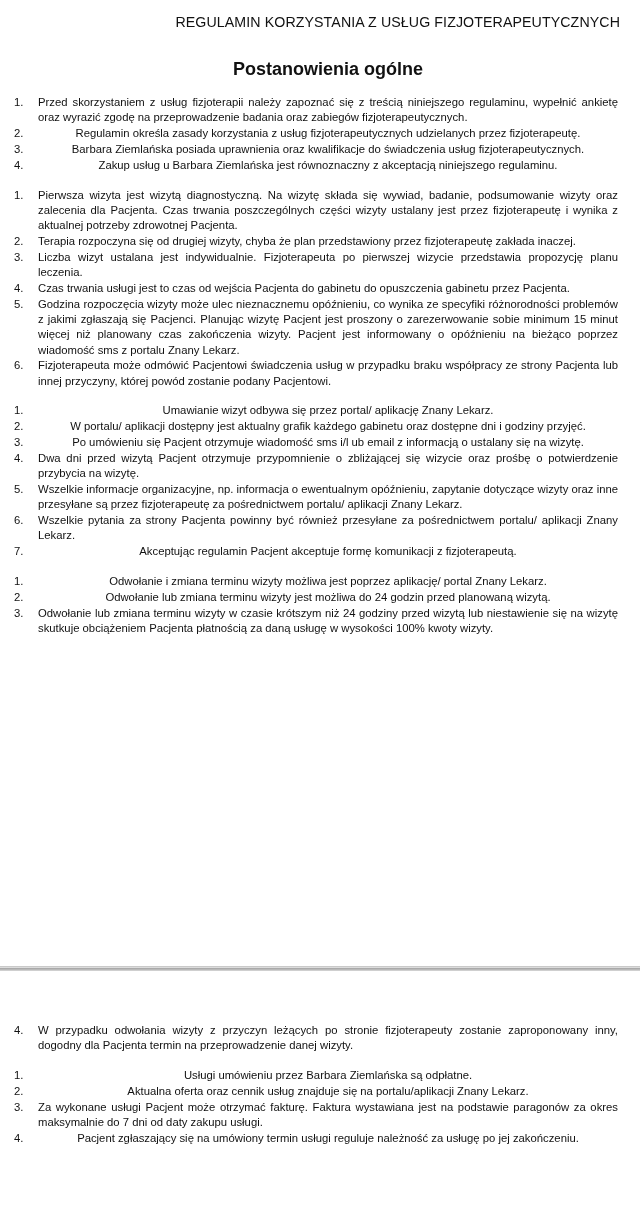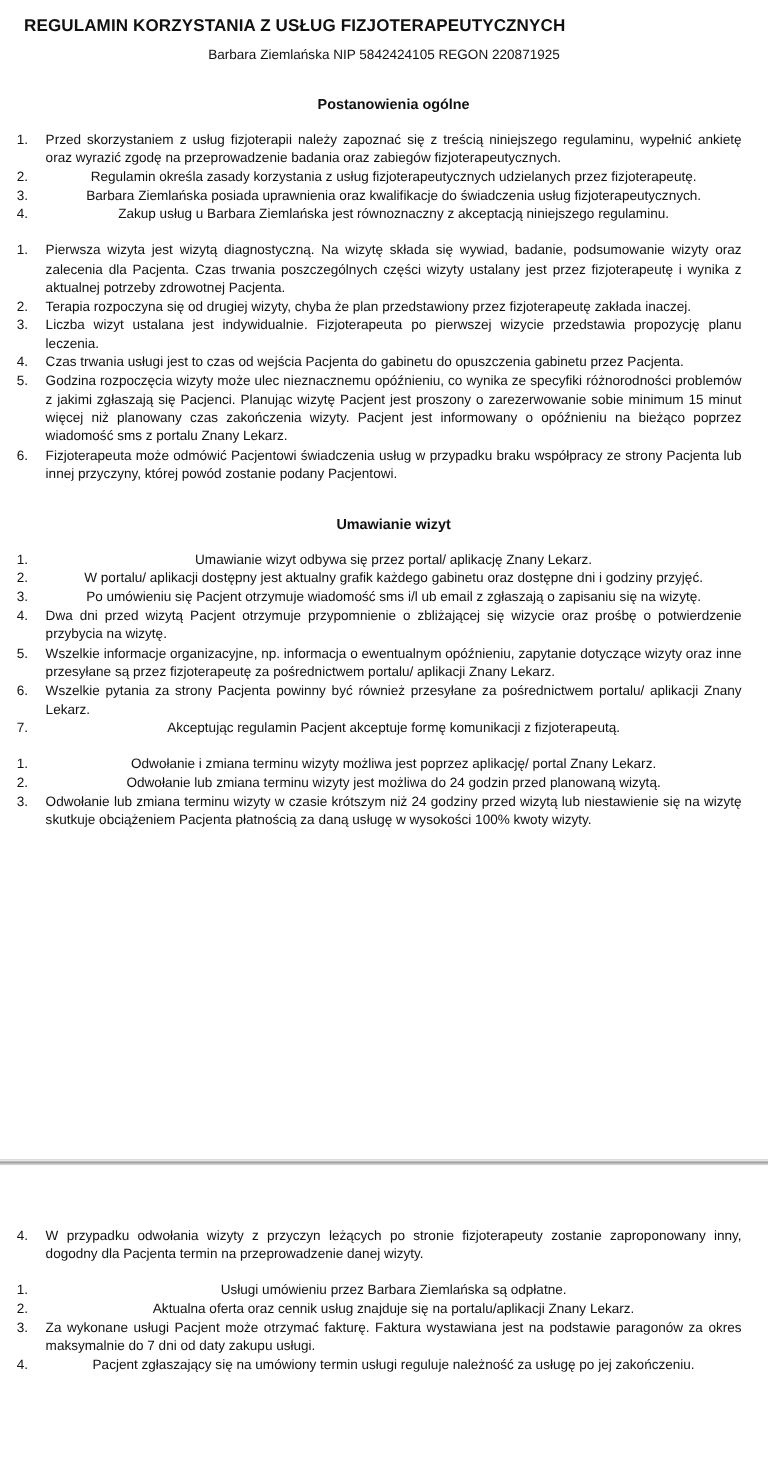--- a/index.html
+++ b/index.html
@@ -31,38 +31,38 @@
         #b8b8b8 1px, #b8b8b8 1px,
         #9a9a9a 2px, #9a9a9a 2px,
         #d8d8d8 3px);
     border-top: 1px solid #c9c9c9;
     border-bottom: 1px solid #cfcfcf;
     box-sizing: content-box;
   }
 
   .doc-title {
     font-size: 14.2px;
-    font-weight: bold;
-    text-align: left;
+    font-weight: normal;
+    text-align: right;
     letter-spacing: 0.1px;
     margin: 0;
     padding: 14px 20px 0 20px;
     line-height: 1.25;
   }
   .sub-line {
     font-size: 11.3px;
     text-align: center;
     margin: 0;
     padding: 6px 20px 0 20px;
     line-height: 1.45;
   }
   .sub-line.second { padding-top: 1px; }
 
   .section-heading {
-    font-size: 12px;
+    font-size: 18px;
     font-weight: bold;
     text-align: center;
     margin: 0;
     padding: 26px 20px 0 36px;
     line-height: 1.3;
   }
 
   ol.rules {
     margin: 0;
     padding: 14px 22px 0 14px;
@@ -94,44 +94,42 @@
   }
   ol.rules > li.nojustify { text-align: center; }
   .page2-top { height: 38px; }
 </style>
 </head>
 <body>
 
 <div class="page page-1">
 
   <h1 class="doc-title">REGULAMIN KORZYSTANIA Z USŁUG FIZJOTERAPEUTYCZNYCH</h1>
-  <p class="sub-line">Barbara Ziemlańska NIP 5842424105 REGON 220871925</p>
 
   <h2 class="section-heading">Postanowienia ogólne</h2>
   <ol class="rules">
     <li>Przed skorzystaniem z usług fizjoterapii należy zapoznać się z treścią niniejszego regulaminu, wypełnić ankietę oraz wyrazić zgodę na przeprowadzenie badania oraz zabiegów fizjoterapeutycznych.</li>
     <li class="nojustify">Regulamin określa zasady korzystania z usług fizjoterapeutycznych udzielanych przez fizjoterapeutę.</li>
     <li class="nojustify">Barbara Ziemlańska posiada uprawnienia oraz kwalifikacje do świadczenia usług fizjoterapeutycznych.</li>
     <li class="nojustify">Zakup usług u Barbara Ziemlańska jest równoznaczny z akceptacją niniejszego regulaminu.</li>
   </ol>
 
   <ol class="rules">
     <li>Pierwsza wizyta jest wizytą diagnostyczną. Na wizytę składa się wywiad, badanie, podsumowanie wizyty oraz zalecenia dla Pacjenta. Czas trwania poszczególnych części wizyty ustalany jest przez fizjoterapeutę i wynika z aktualnej potrzeby zdrowotnej Pacjenta.</li>
     <li>Terapia rozpoczyna się od drugiej wizyty, chyba że plan przedstawiony przez fizjoterapeutę zakłada inaczej.</li>
     <li>Liczba wizyt ustalana jest indywidualnie. Fizjoterapeuta po pierwszej wizycie przedstawia propozycję planu leczenia.</li>
     <li>Czas trwania usługi jest to czas od wejścia Pacjenta do gabinetu do opuszczenia gabinetu przez Pacjenta.</li>
     <li>Godzina rozpoczęcia wizyty może ulec nieznacznemu opóźnieniu, co wynika ze specyfiki różnorodności problemów z jakimi zgłaszają się Pacjenci. Planując wizytę Pacjent jest proszony o zarezerwowanie sobie minimum 15 minut więcej niż planowany czas zakończenia wizyty. Pacjent jest informowany o opóźnieniu na bieżąco poprzez wiadomość sms z portalu Znany Lekarz.</li>
     <li>Fizjoterapeuta może odmówić Pacjentowi świadczenia usług w przypadku braku współpracy ze strony Pacjenta lub innej przyczyny, której powód zostanie podany Pacjentowi.</li>
   </ol>
 
-  <h2 class="section-heading">Umawianie wizyt</h2>
   <ol class="rules">
     <li class="nojustify">Umawianie wizyt odbywa się przez portal/ aplikację Znany Lekarz.</li>
     <li class="nojustify">W portalu/ aplikacji dostępny jest aktualny grafik każdego gabinetu oraz dostępne dni i godziny przyjęć.</li>
-    <li class="nojustify">Po umówieniu się Pacjent otrzymuje wiadomość sms i/l ub email z zgłaszają o zapisaniu się na wizytę.</li>
+    <li class="nojustify">Po umówieniu się Pacjent otrzymuje wiadomość sms i/l ub email z informacją o ustalany się na wizytę.</li>
     <li>Dwa dni przed wizytą Pacjent otrzymuje przypomnienie o zbliżającej się wizycie oraz prośbę o potwierdzenie przybycia na wizytę.</li>
     <li>Wszelkie informacje organizacyjne, np. informacja o ewentualnym opóźnieniu, zapytanie dotyczące wizyty oraz inne przesyłane są przez fizjoterapeutę za pośrednictwem portalu/ aplikacji Znany Lekarz.</li>
     <li>Wszelkie pytania za strony Pacjenta powinny być również przesyłane za pośrednictwem portalu/ aplikacji Znany Lekarz.</li>
     <li class="nojustify">Akceptując regulamin Pacjent akceptuje formę komunikacji z fizjoterapeutą.</li>
   </ol>
 
   <ol class="rules">
     <li class="nojustify">Odwołanie i zmiana terminu wizyty  możliwa jest poprzez aplikację/ portal Znany Lekarz.</li>
     <li class="nojustify">Odwołanie lub zmiana terminu wizyty jest możliwa do 24 godzin przed planowaną wizytą.</li>
     <li>Odwołanie lub zmiana terminu wizyty w czasie krótszym niż 24 godziny przed wizytą lub niestawienie się na wizytę skutkuje obciążeniem Pacjenta płatnością za daną usługę w wysokości 100% kwoty wizyty.</li>

